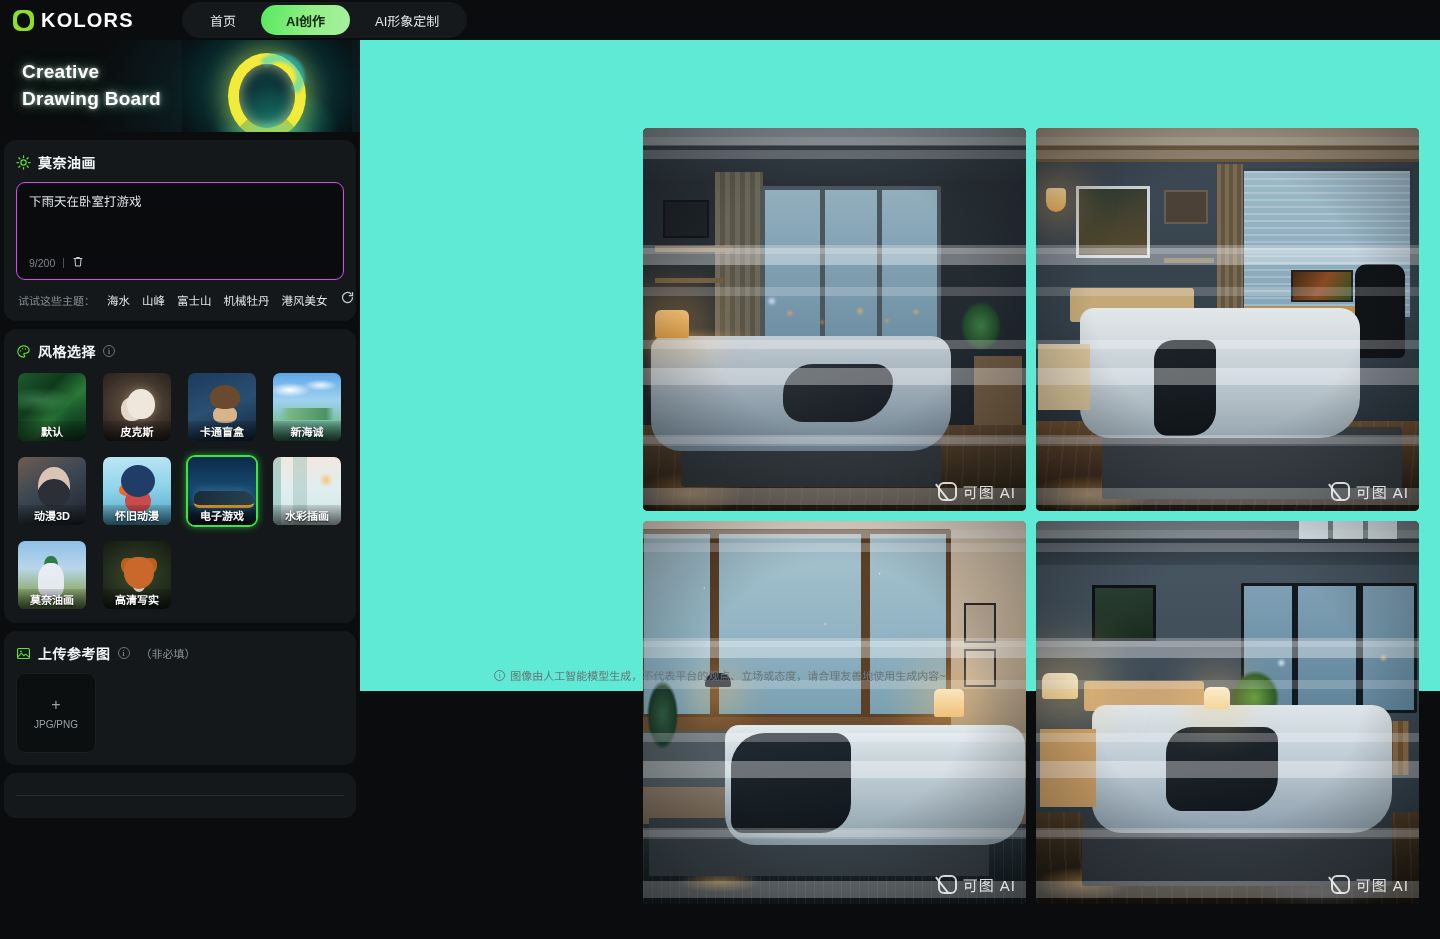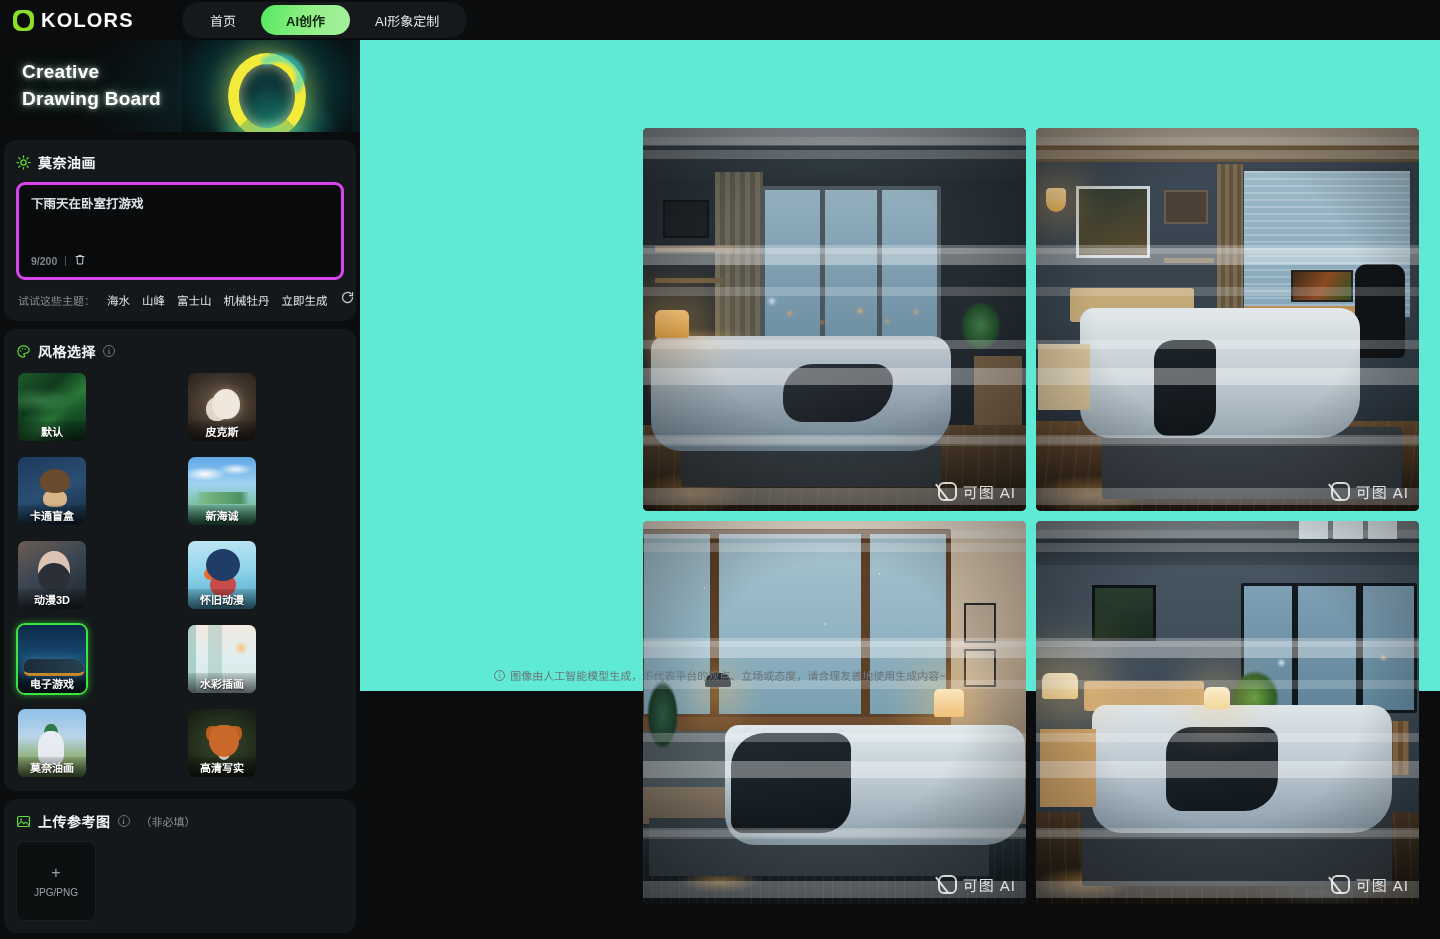--- a/index.html
+++ b/index.html
@@ -99,41 +99,41 @@
   .ico { width: 15px; height: 15px; display: block; flex: 0 0 auto; }
   .info-dot {
     width: 12px; height: 12px; border-radius: 50%;
     border: 1px solid #6d7478; color: #9aa1a5; font-size: 9px; line-height: 10px;
     text-align: center; font-family: "Liberation Serif", serif; cursor: pointer;
   }
   .optional { font-size: 11px; color: #8b9297; margin-left: 4px; }
 
   .prompt-box {
     background: #090b0c; border-radius: 9px; height: 98px; padding: 10px 12px;
-    position: relative; border: 3px solid #d946ef; font-weight: bold;
+    position: relative; border: 1px solid #d946ef;
   }
   .prompt-text { font-size: 12.5px; color: #dfe3e5; line-height: 18px; }
   .prompt-foot {
     position: absolute; left: 12px; bottom: 7px;
     display: flex; align-items: center; gap: 8px;
   }
   .counter { font-size: 10.5px; color: #7d858a; }
   .divider-v { width: 1px; height: 10px; background: #4a5053; }
   .trash-btn { cursor: pointer; }
 
   .topics-row {
     display: flex; align-items: center; gap: 12px; margin-top: 10px; padding: 0 2px;
   }
   .topics-label { font-size: 11px; color: #868d92; white-space: nowrap; }
   .topic { font-size: 11.5px; color: #e0e4e6; cursor: pointer; white-space: nowrap; }
   .refresh-btn { margin-left: auto; cursor: pointer; }
 
   
   .styles-grid {
-    display: grid; grid-template-columns: repeat(2, 1fr); gap: 12px 12px;
+    display: grid; grid-template-columns: repeat(4, 1fr); gap: 12px 12px;
   }
   .style-cell {
     position: relative; width: 72px; height: 72px; border-radius: 9px;
     overflow: hidden; cursor: pointer; border: 2px solid transparent;
   }
   .style-cell.selected { border-color: #3ce641; box-shadow: 0 0 7px rgba(60,230,65,.6); }
   .style-thumb { position: absolute; inset: 0; }
   .style-label {
     position: absolute; left: 0; right: 0; bottom: 0; height: 20px;
     display: flex; align-items: center; justify-content: center;
@@ -461,21 +461,21 @@
           </span>
         </div>
       </div>
 
       <div class="topics-row">
         <span class="topics-label">试试这些主题：</span>
         <span class="topic">海水</span>
         <span class="topic">山峰</span>
         <span class="topic">富士山</span>
         <span class="topic">机械牡丹</span>
-        <span class="topic">立即生成</span>
+        <span class="topic">港风美女</span>
         <span class="refresh-btn">
           <svg width="15" height="15" viewBox="0 0 24 24" fill="none" stroke="#c7ced2" stroke-width="2" stroke-linecap="round">
             <path d="M20 12a8 8 0 1 1-2.6-5.9"></path>
               <path d="M20 4v5h-5"></path>
           </svg>
         </span>
       </div>
     </div>
 
     <div class="card">
@@ -545,21 +545,20 @@
         <span class="optional">（非必填）</span>
       </div>
       <div class="upload-box">
         <span class="upload-plus">+</span>
         <span class="upload-hint">JPG/PNG</span>
       </div>
     </div>
 
     <div class="card params-card">
       <div class="params-rule"></div>
-      <button class="generate-btn">立即生成</button>
     </div>
   </div>
 
   <div class="results">
 
     <div class="result-card">
       <div class="scene s1">
         <div class="sc-wall"></div>
           <div class="ceil"></div>
         <div class="curtain"></div>

